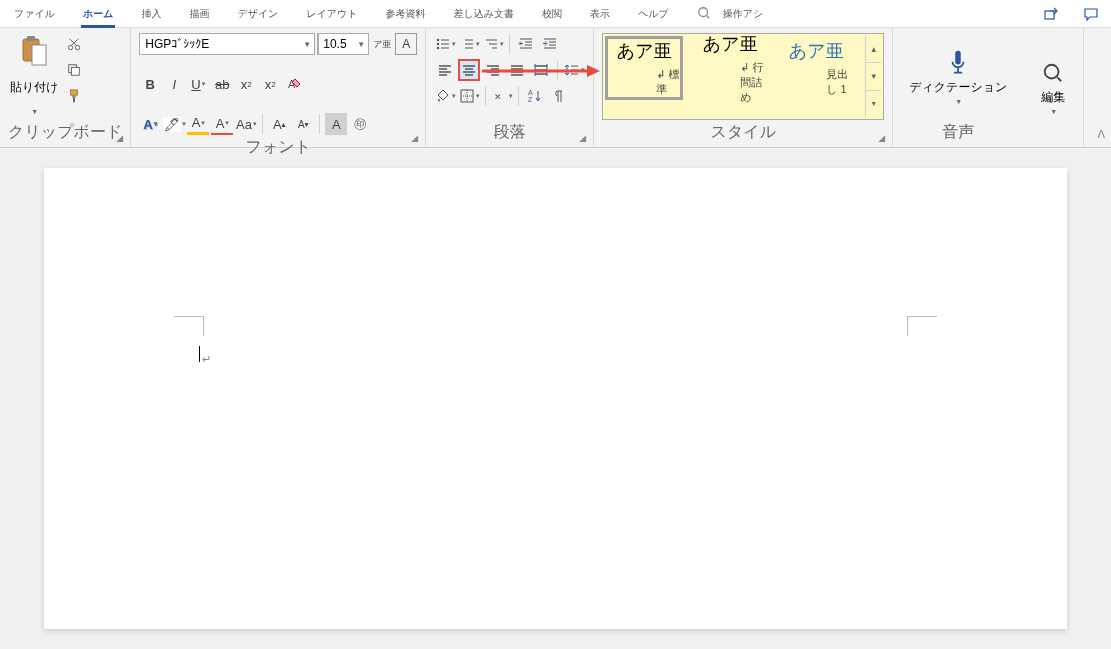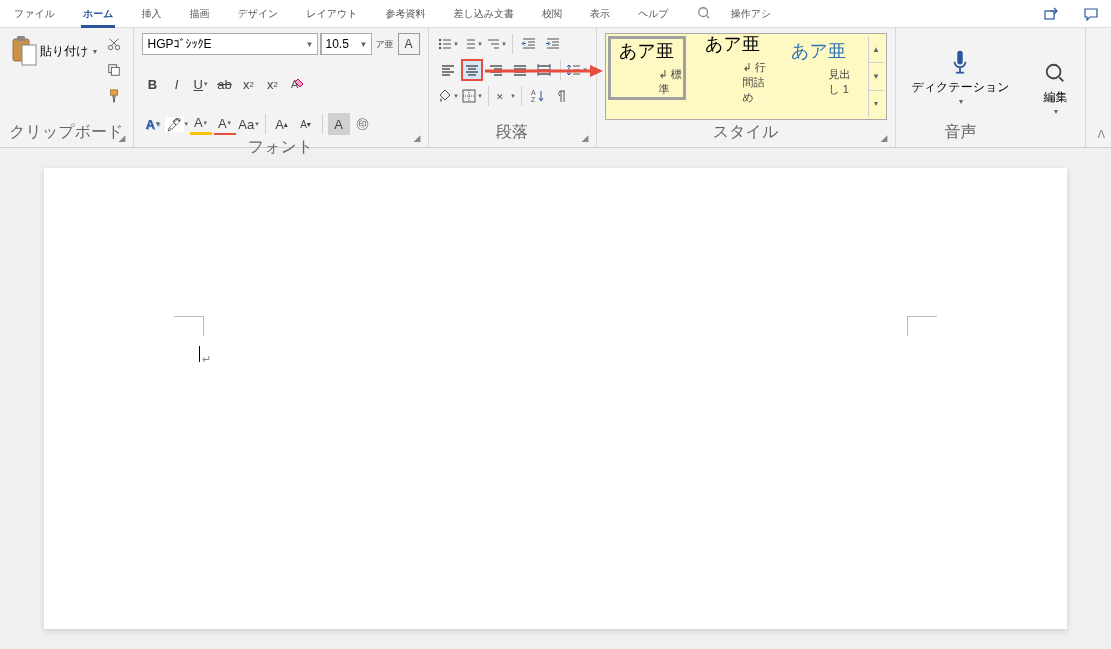--- a/index.html
+++ b/index.html
@@ -3,32 +3,32 @@
   <meta charset="utf-8">
   <style>
     * { box-sizing: border-box; margin: 0; padding: 0; }
     body { font-family: "Meiryo", "Yu Gothic", sans-serif; font-size: 12px; background: #fff; width: 1111px; height: 649px; overflow: hidden; }
     
     .titlebar { height: 28px; display: flex; align-items: stretch; background: #fff; border-bottom: 1px solid #e0e0e0; }
     .tabs { display: flex; flex: 1; }
     .tab { padding: 5px 14px; cursor: pointer; color: #555; font-size: 10px; display: flex; align-items: center; }
     .tab.active { color: #2b579a; font-weight: bold; position: relative; }
     .tab.active::after { content: ""; position: absolute; bottom: -1px; left: 12px; right: 12px; height: 3px; background: #2b579a; }
-    .search-tab { display: flex; align-items: center; gap: 20px; }
+    .search-tab { display: flex; align-items: center; gap: 12px; }
     .titlebar-right { display: flex; align-items: center; }
     .tb-btn { width: 40px; height: 28px; display: flex; align-items: center; justify-content: center; cursor: pointer; color: #2b579a; font-size: 14px; }
     
     .ribbon { display: flex; background: #f3f3f3; border-bottom: 1px solid #d0d0d0; height: 120px; position: relative; }
     .group { border-right: 1px solid #d8d8d8; padding: 5px 8px 2px 8px; display: flex; flex-direction: column; position: relative; }
     .group-body { flex: 1; display: flex; gap: 4px; }
     .group-label { font-size: 16px; color: #666; text-align: center; padding: 2px 0; position: relative; }
     .group-launcher { position: absolute; right: 2px; bottom: 2px; width: 12px; height: 12px; color: #888; font-size: 9px; cursor: pointer; }
     
     .clipboard-body { display: flex; gap: 6px; align-items: flex-start; }
-    .paste-btn { display: flex; align-items: center; gap: 2px; padding: 2px; cursor: pointer; }
+    .paste-btn { display: flex; flex-direction: column; align-items: center; gap: 12px; padding: 2px; cursor: pointer; }
     .paste-icon { width: 28px; height: 32px; position: relative; }
     .clip-small { display: flex; flex-direction: column; gap: 8px; padding-top: 4px; }
     .clip-sm-btn { width: 18px; height: 18px; cursor: pointer; color: #555; font-size: 13px; }
     
     .font-body { display: flex; flex-direction: column; gap: 18px; }
     .font-row { display: flex; gap: 2px; align-items: center; }
     .font-combo { display: flex; border: 1px solid #ababab; background: #fff; height: 22px; }
     .font-name { width: 160px; padding: 2px 5px; font-size: 12px; display: flex; align-items: center; }
     .font-size { width: 36px; padding: 2px 4px; border-left: 1px solid #ababab; display: flex; align-items: center; }
     .combo-arrow { width: 14px; display: flex; align-items: center; justify-content: center; color: #666; font-size: 8px; cursor: pointer; }

